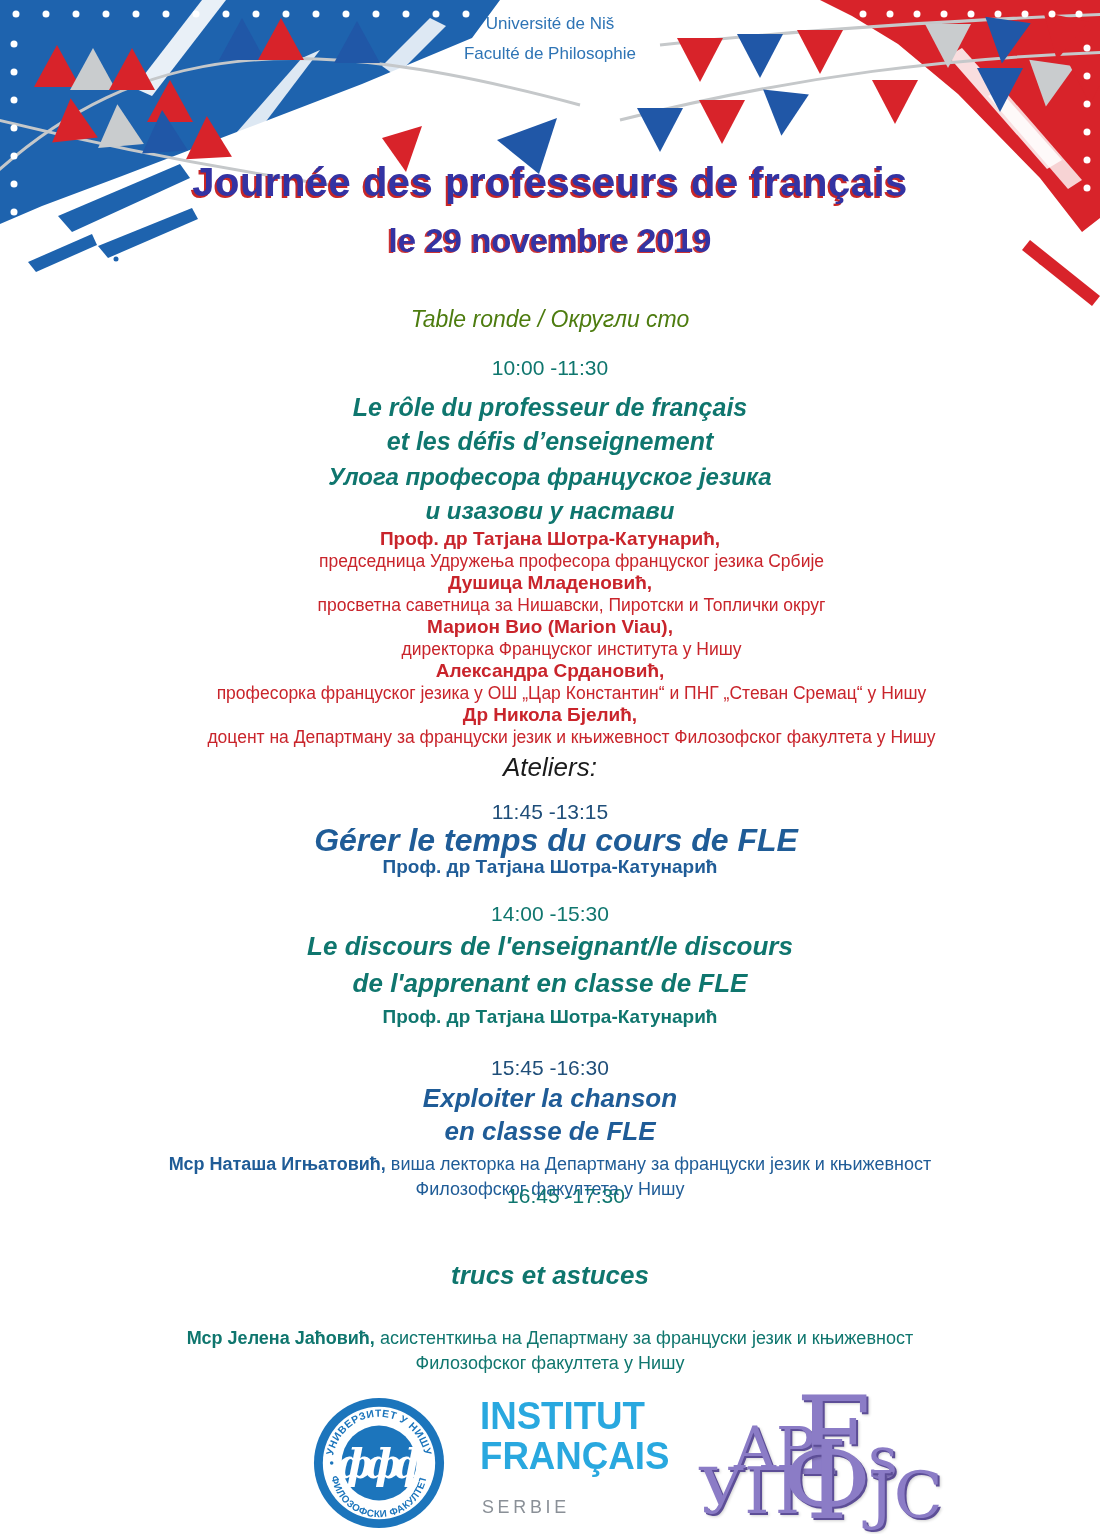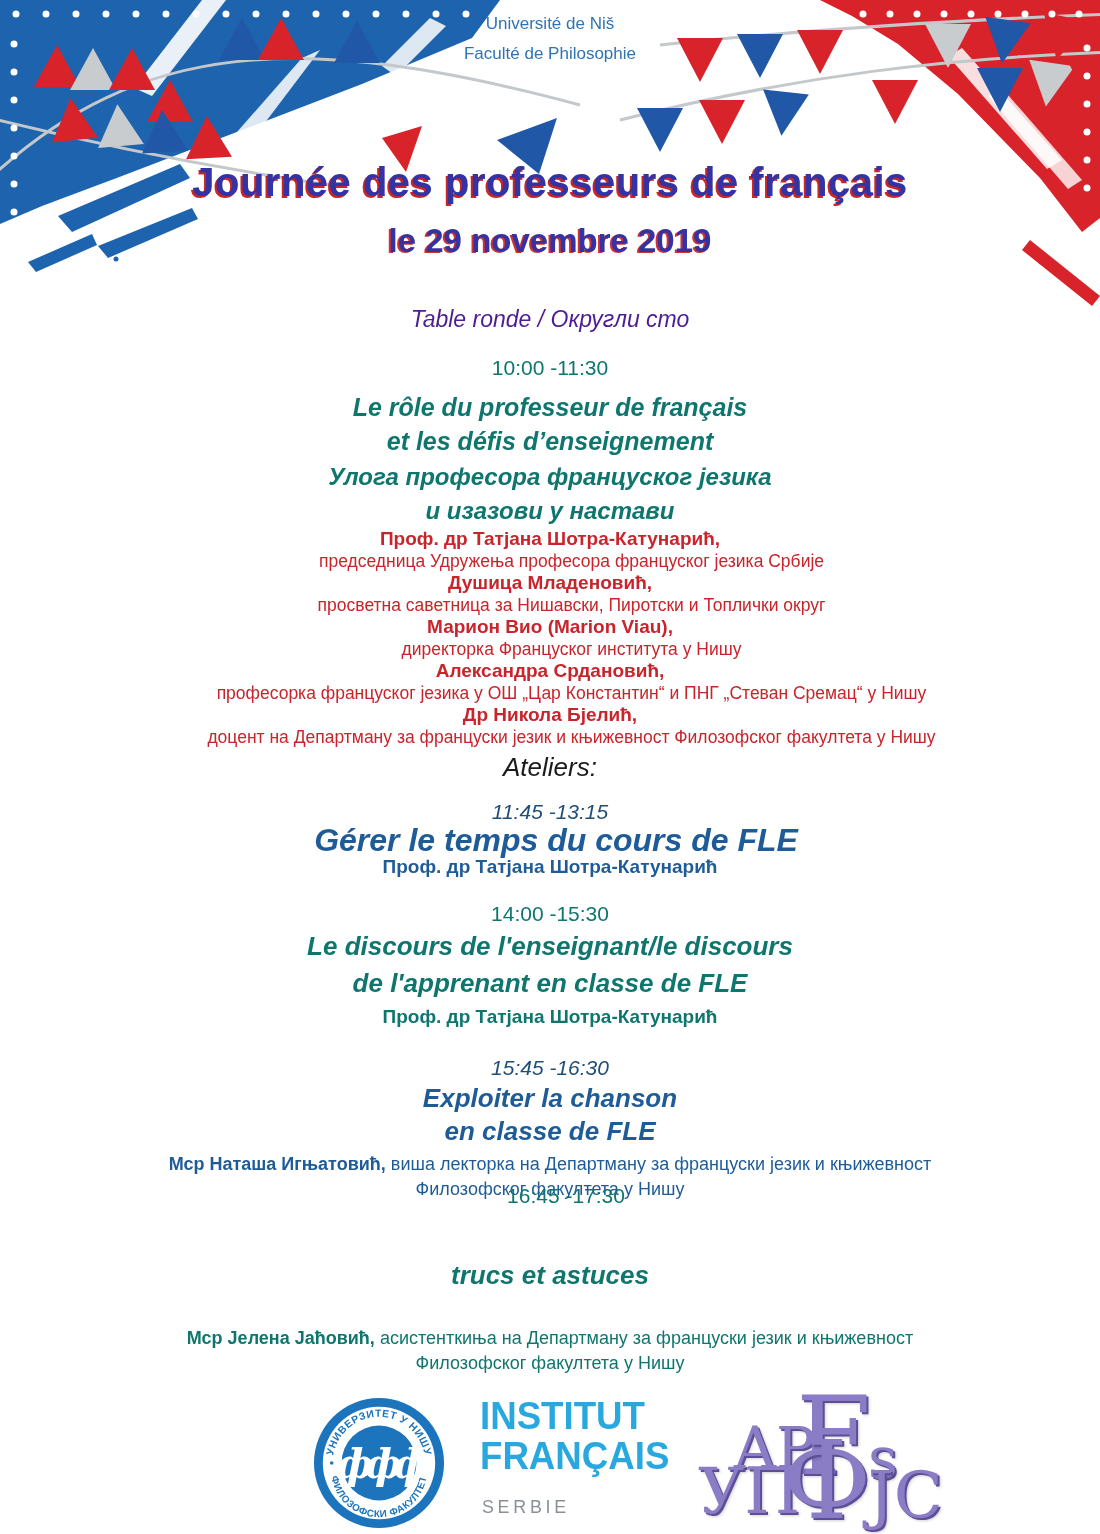--- a/index.html
+++ b/index.html
@@ -20,24 +20,24 @@
   
   .main-title{
     top:160px;font-size:40px;font-weight:700;color:#3333A3;
     text-shadow:-2px 2px 0 rgba(192,0,0,0.85);
     letter-spacing:0.5px;
   }
   .date-line{
     top:222px;font-size:33px;font-weight:700;color:#3333A3;
     text-shadow:-2px 1px 0 rgba(192,0,0,0.8);
   }
-  .rt-head{top:306px;font-size:23px;font-style:italic;color:#4c1d95;font-weight:400;}
+  .rt-head{top:306px;font-size:23px;font-style:italic;color:#4d7c0f;font-weight:400;}
   .red{color:#0f766e;}
   .blue{color:#1F5C97;}
-  .navy{color:#1F4E79;font-style:italic;}
+  .navy{color:#1F4E79;}
   .time-line{font-size:21px;font-weight:400;}
   .t1-time{top:356px;}
   .t1-title{top:390px;font-size:25px;font-weight:700;font-style:italic;line-height:34px;}
   .t1-sub{top:460px;font-size:24px;font-weight:700;font-style:italic;line-height:34px;}
   .speakers{top:528px;line-height:22px;}
   .speakers p{margin:0;}
   .sp-name{font-size:19px;font-weight:700;color:#C9242B;}
   .sp-role{font-size:17.5px;color:#C9242B;padding-left:43px;}
   .ateliers-head{top:752px;font-size:26px;font-style:italic;color:#1b1b1b;}
   .a1-time{top:800px;}

